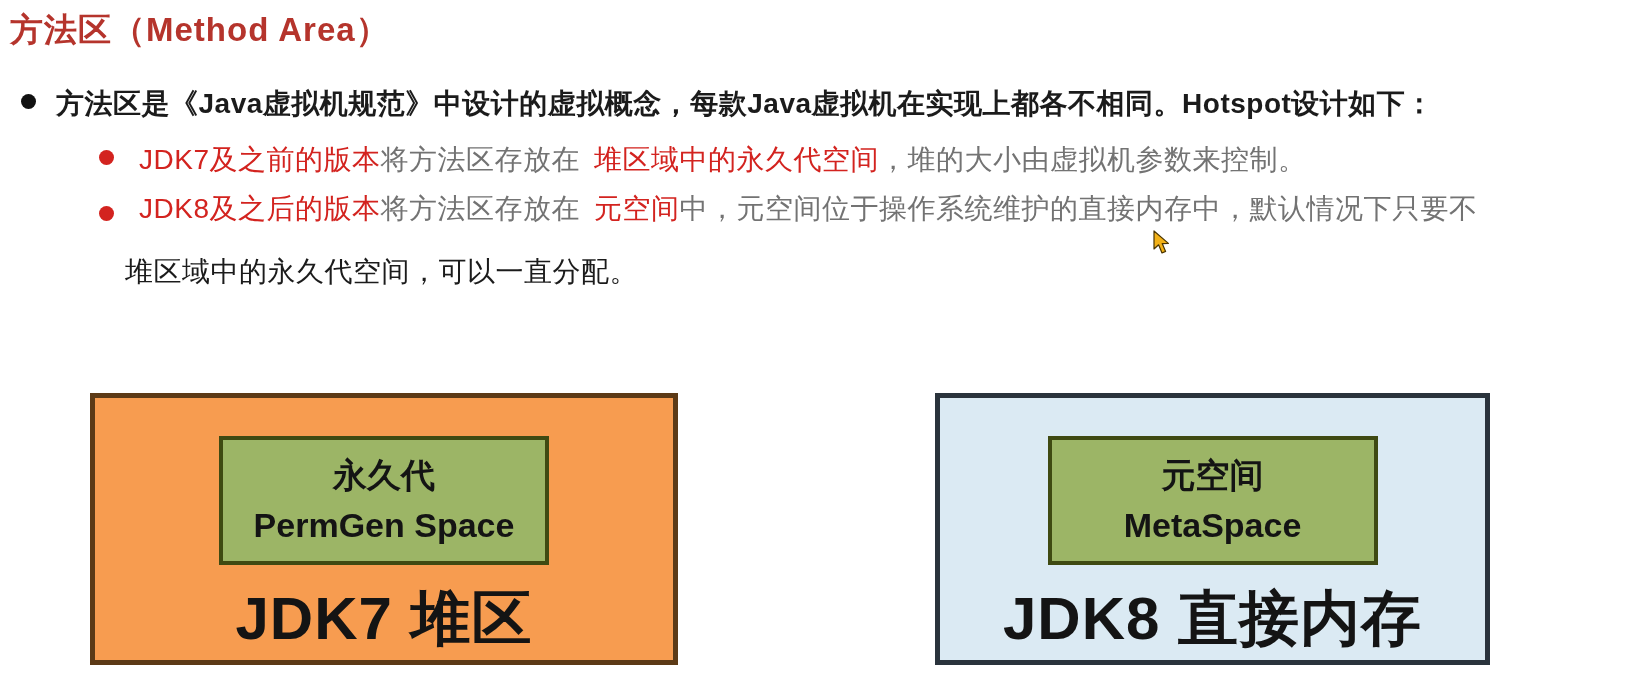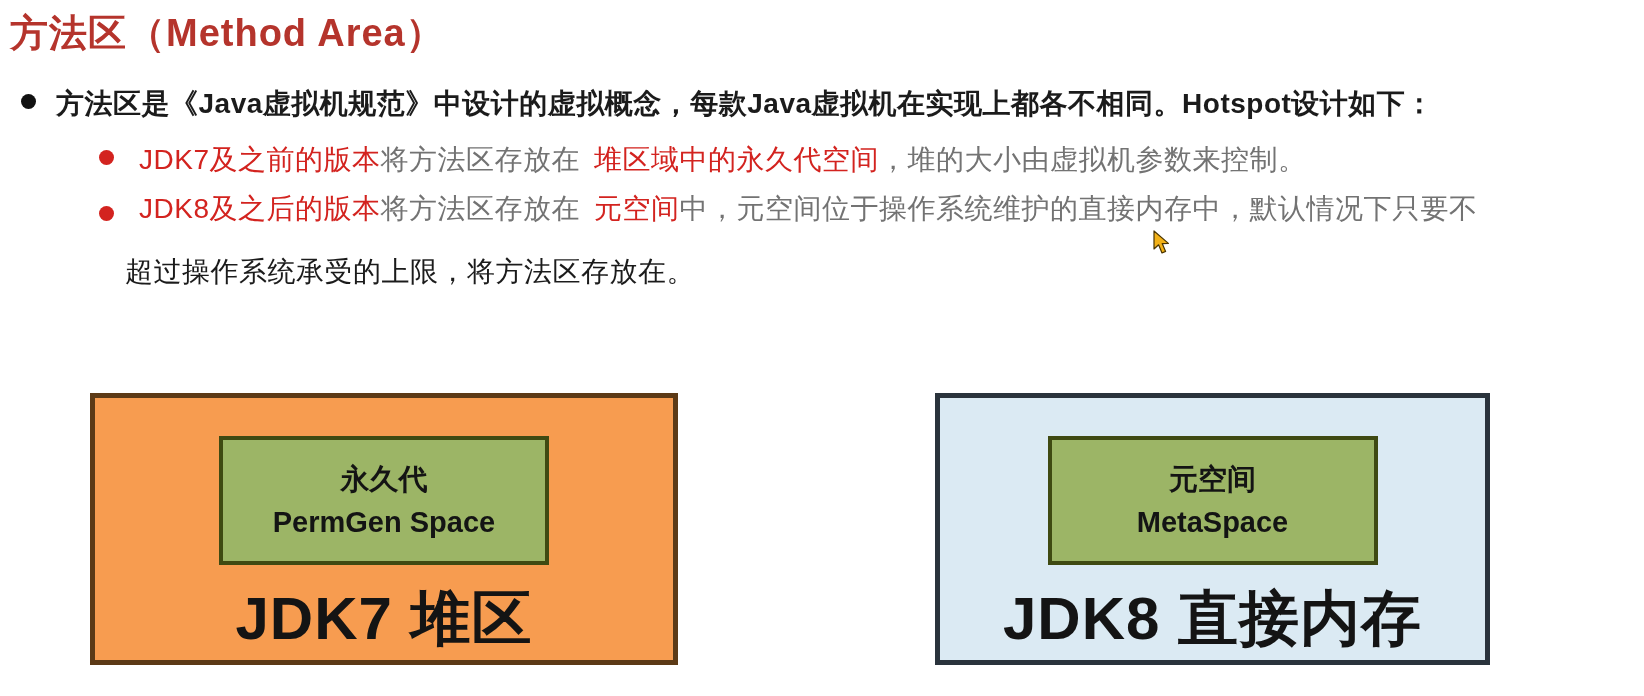--- a/index.html
+++ b/index.html
@@ -7,21 +7,21 @@
     width: 1644px; height: 696px;
     background: #ffffff;
     font-family: "Liberation Sans", "DejaVu Sans", sans-serif;
     position: relative;
     overflow: hidden;
   }
   .slide { position: absolute; inset: 0; }
 
   .title {
     position: absolute; left: 10px; top: 8px;
-    font-size: 38px; font-weight: bold; color: #b5342c;
+    font-size: 33px; font-weight: bold; color: #b5342c;
     letter-spacing: 1px; white-space: nowrap;
   }
 
   .line {
     position: absolute; font-size: 28px; color: #1b1b1b;
     white-space: nowrap; letter-spacing: 0.5px;
   }
   .line .t-red { color: #d3231f; margin-left: 14px; }
   .line .t-black { color: #737373; }
 
@@ -41,21 +41,21 @@
     background: #f79c50; border: 5px solid #5c3a16;
   }
   .box-jdk8 {
     left: 935px; width: 545px;
     background: #dbeaf3; border: 5px solid #2a333c;
   }
   .inner-green {
     margin-top: 38px; width: 322px; height: 146px;
     background: #9cb566; border: 4px solid #3f4a12;
     display: flex; flex-direction: column; align-items: center; justify-content: center;
-    color: #141414; font-weight: bold; font-size: 29px; line-height: 1.45;
+    color: #141414; font-weight: bold; font-size: 34px; line-height: 1.45;
     text-align: center;
   }
   .box-label {
     margin-top: 14px;
     font-size: 60px; font-weight: bold; color: #141414;
     letter-spacing: 1px;
   }
 
   .cursor {
     position: absolute; left: 1150px; top: 230px; width: 24px; height: 26px;
@@ -74,21 +74,21 @@
   <span class="dot dot-red" style="left:99px; top:150px;"></span>
   <div class="line" style="left:125px; top:141px;">
     <span class="t-red">JDK7及之前的版本</span><span class="t-black">将方法区存放在</span><span class="t-red">堆区域中的永久代空间</span><span class="t-black">，堆的大小由虚拟机参数来控制。</span>
   </div>
 
   <span class="dot dot-red" style="left:99px; top:206px;"></span>
   <div class="line" style="left:125px; top:190px;">
     <span class="t-red">JDK8及之后的版本</span><span class="t-black">将方法区存放在</span><span class="t-red">元空间</span><span class="t-black">中，元空间位于操作系统维护的直接内存中，默认情况下只要不</span>
   </div>
 
-  <div class="line" style="left:125px; top:253px;">超过操作系统承受的上限，将方法区存放在。</div>
+  <div class="line" style="left:125px; top:253px;">堆区域中的永久代空间，可以一直分配。</div>
 
   <div class="diagram-box box-jdk7">
     <div class="inner-green">
       <span>永久代</span>
       <span>PermGen Space</span>
     </div>
     <div class="box-label">JDK7 堆区</div>
   </div>
 
   <div class="diagram-box box-jdk8">

